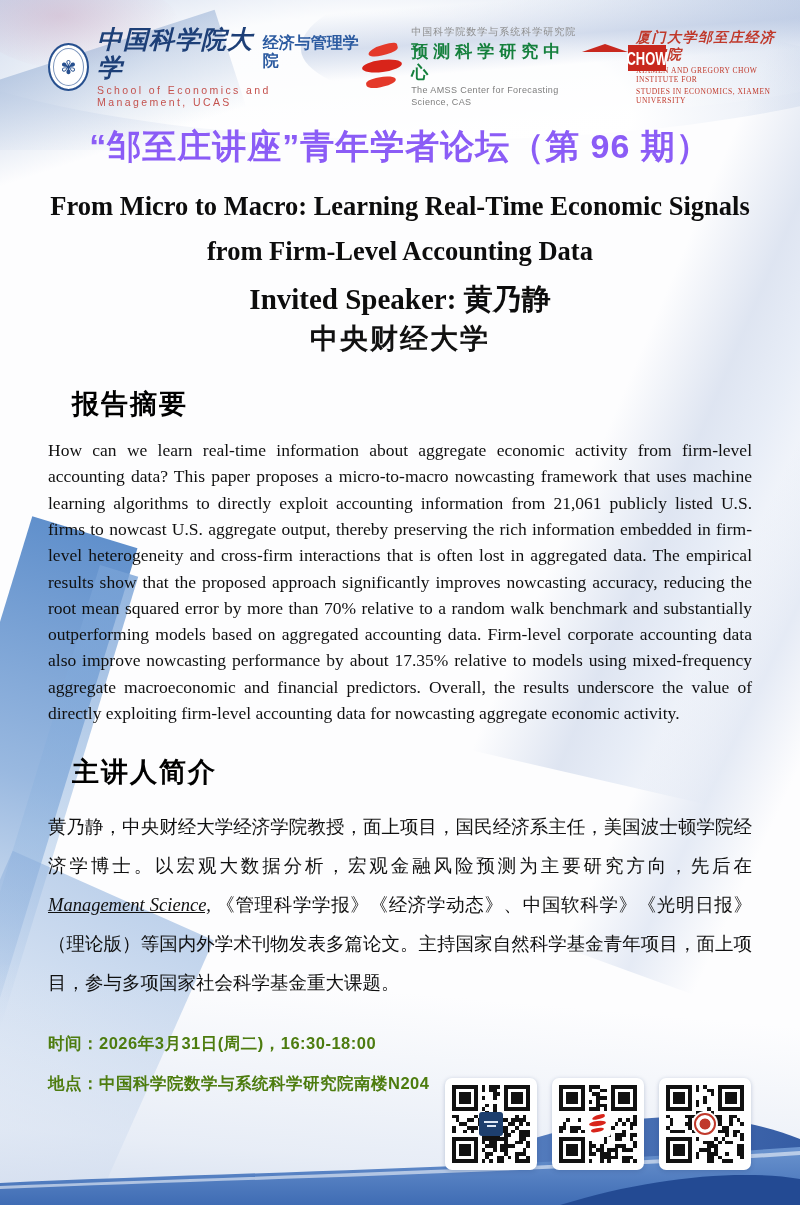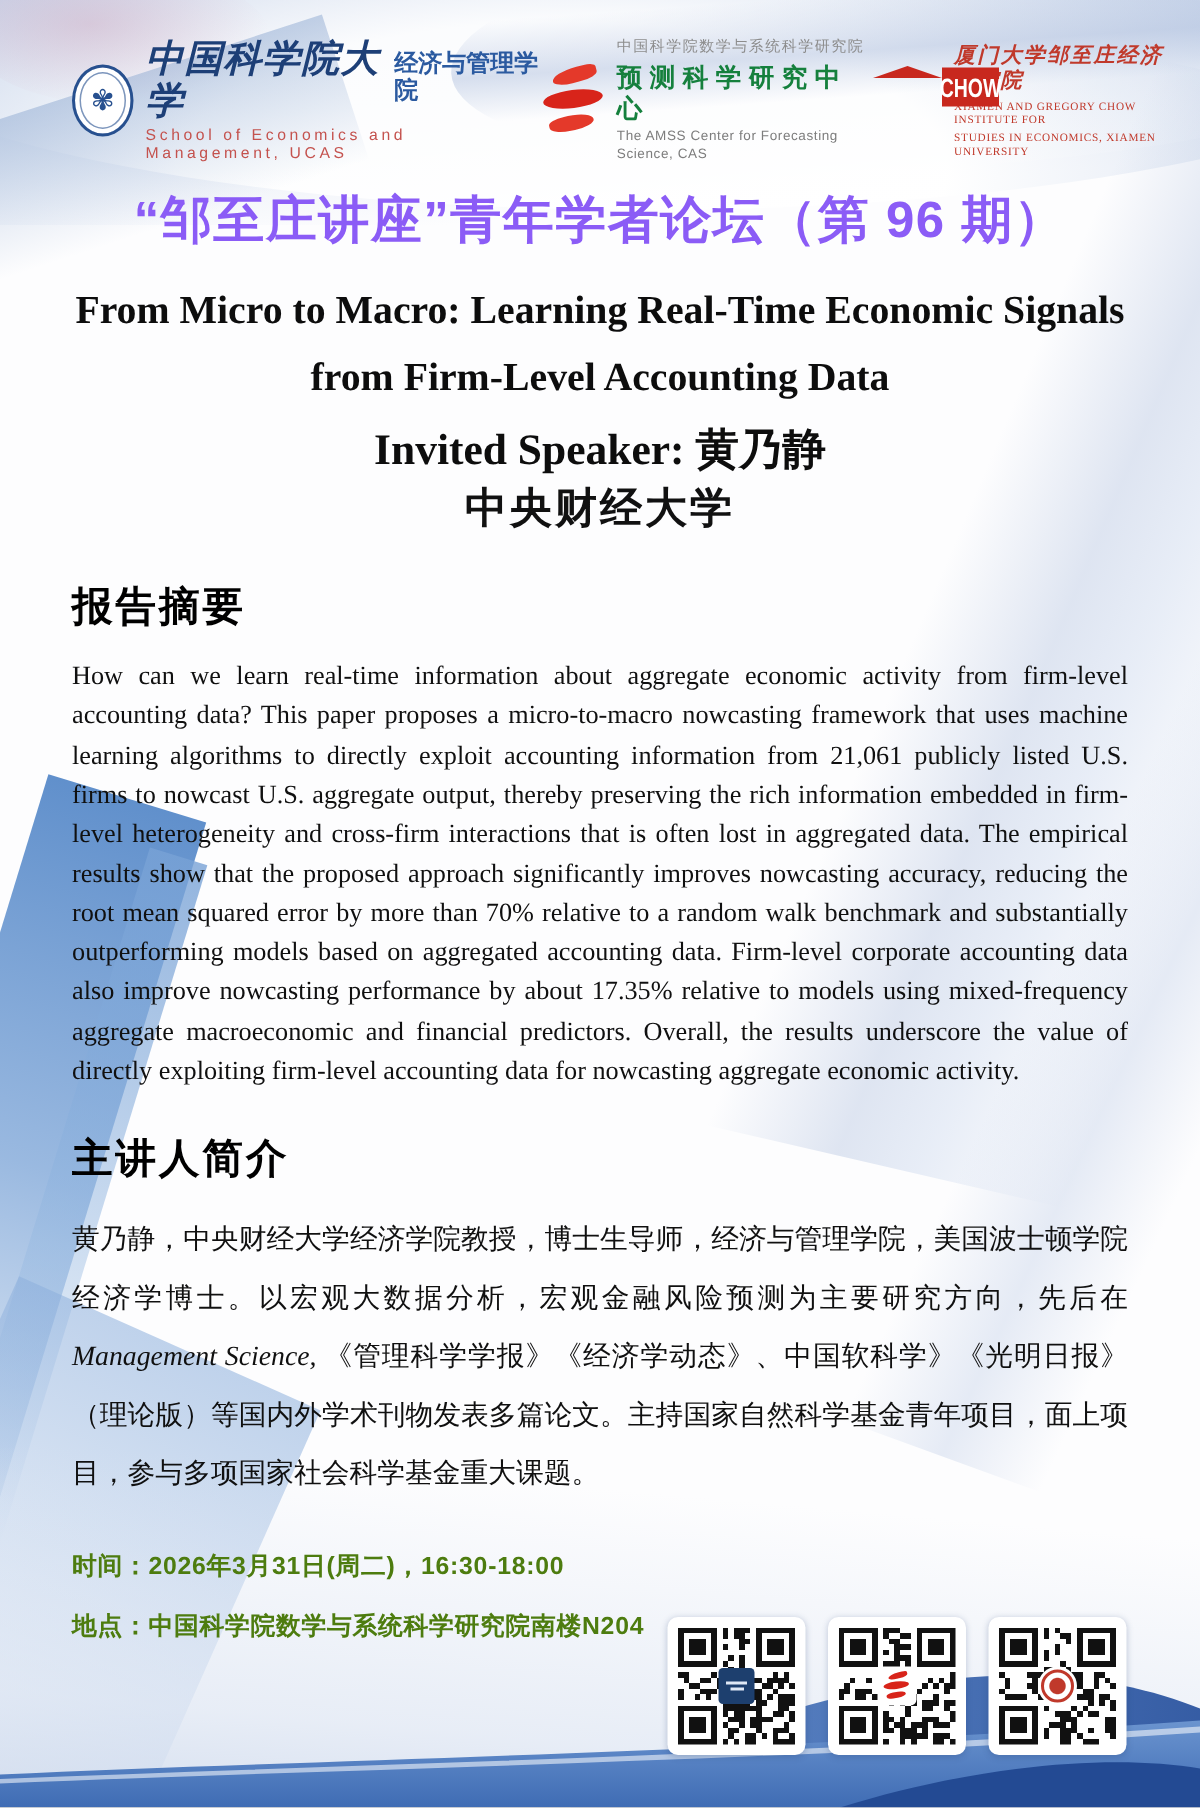--- a/index.html
+++ b/index.html
@@ -66,26 +66,26 @@
   .chow-text{display:flex;flex-direction:column;line-height:1.25;justify-content:center;}
   .chow-cn{font-family:"Liberation Serif",serif;font-weight:700;font-style:italic;font-size:14px;color:#c0392b;letter-spacing:1.5px;}
   .chow-en{font-family:"Liberation Serif",serif;font-size:7.5px;color:#c0392b;letter-spacing:.5px;margin-top:2px;}
 
   .series-title{margin-top:16px;text-align:center;font-size:34px;font-weight:800;color:#8b5cf6;letter-spacing:1px;}
   .talk-title{margin-top:14px;text-align:center;font-family:"Liberation Serif",serif;font-weight:700;
     font-size:26.5px;color:#0d0d0d;line-height:45px;}
   .speaker{margin-top:6px;text-align:center;font-family:"Liberation Serif",serif;font-weight:700;font-size:29px;color:#0d0d0d;}
   .affiliation{margin-top:0;text-align:center;font-family:"Liberation Serif",serif;font-weight:600;font-size:28px;color:#111;letter-spacing:2px;}
 
-  .sec-heading{margin:28px 48px 0;font-size:27px;font-weight:800;color:#000;letter-spacing:2px;}
+  .sec-heading{margin:28px 72px 0;font-size:27px;font-weight:800;color:#000;letter-spacing:2px;}
   .abstract-body{margin:15px 48px 0;width:704px;font-family:"Liberation Serif",serif;font-size:17.5px;
     line-height:26.3px;color:#101010;text-align:justify;}
   .bio-body{margin:18px 48px 0;width:704px;font-family:"Liberation Serif",serif;font-size:18.5px;
     line-height:39px;color:#101010;text-align:justify;}
-  .bio-italic{font-style:italic;}
+  .bio-italic{font-style:italic;text-decoration:underline;}
 
   .details{margin:30px 48px 0;}
   .detail-row{display:flex;font-size:16.5px;font-weight:700;color:#4d7c0f;margin-bottom:18px;letter-spacing:.5px;}
   .detail-value{word-spacing:4px;}
 
   .qr-row{position:absolute;left:445px;top:1078px;display:flex;gap:15px;z-index:3;}
   .qr-card{position:relative;width:92px;height:92px;background:#fff;border-radius:7px;padding:7px;box-sizing:border-box;
     box-shadow:0 1px 4px rgba(30,60,110,.25);}
   .qr-card svg{width:78px;height:78px;display:block;}
   .qr-center{position:absolute;left:50%;top:50%;transform:translate(-50%,-50%);display:flex;align-items:center;justify-content:center;}
@@ -185,21 +185,21 @@
       <div>From Micro to Macro: Learning Real-Time Economic Signals</div>
       <div>from Firm-Level Accounting Data</div>
     </div>
     <div class="speaker">Invited Speaker: 黄乃静</div>
     <div class="affiliation">中央财经大学</div>
 
     <div class="sec-heading">报告摘要</div>
     <p class="abstract-body">How can we learn real-time information about aggregate economic activity from firm-level accounting data? This paper proposes a micro-to-macro nowcasting framework that uses machine learning algorithms to directly exploit accounting information from 21,061 publicly listed U.S. firms to nowcast U.S. aggregate output, thereby preserving the rich information embedded in firm-level heterogeneity and cross-firm interactions that is often lost in aggregated data. The empirical results show that the proposed approach significantly improves nowcasting accuracy, reducing the root mean squared error by more than 70% relative to a random walk benchmark and substantially outperforming models based on aggregated accounting data. Firm-level corporate accounting data also improve nowcasting performance by about 17.35% relative to models using mixed-frequency aggregate macroeconomic and financial predictors. Overall, the results underscore the value of directly exploiting firm-level accounting data for nowcasting aggregate economic activity.</p>
 
     <div class="sec-heading">主讲人简介</div>
-    <p class="bio-body"><span>黄乃静，中央财经大学经济学院教授，博士生导师，经济与管理学院，美国波士顿学院经济学博士。以宏观大数据分析，宏观金融风险预测为主要研究方向，先后在 </span><span class="bio-italic">Management Science,</span><span> 《管理科学学报》《经济学动态》、中国软科学》《光明日报》（理论版）等国内外学术刊物发表多篇论文。主持国家自然科学基金青年项目，面上项目，参与多项国家社会科学基金重大课题。</span></p>
+    <p class="bio-body"><span>黄乃静，中央财经大学经济学院教授，面上项目，国民经济系主任，美国波士顿学院经济学博士。以宏观大数据分析，宏观金融风险预测为主要研究方向，先后在 </span><span class="bio-italic">Management Science,</span><span> 《管理科学学报》《经济学动态》、中国软科学》《光明日报》（理论版）等国内外学术刊物发表多篇论文。主持国家自然科学基金青年项目，面上项目，参与多项国家社会科学基金重大课题。</span></p>
 
     <div class="details">
       <div class="detail-row">
         <span class="detail-label">时间：</span>
         <span class="detail-value">2026年3月31日(周二)，16:30-18:00</span>
       </div>
       <div class="detail-row">
         <span class="detail-label">地点：</span>
         <span class="detail-value">中国科学院数学与系统科学研究院南楼N204</span>
       </div>

